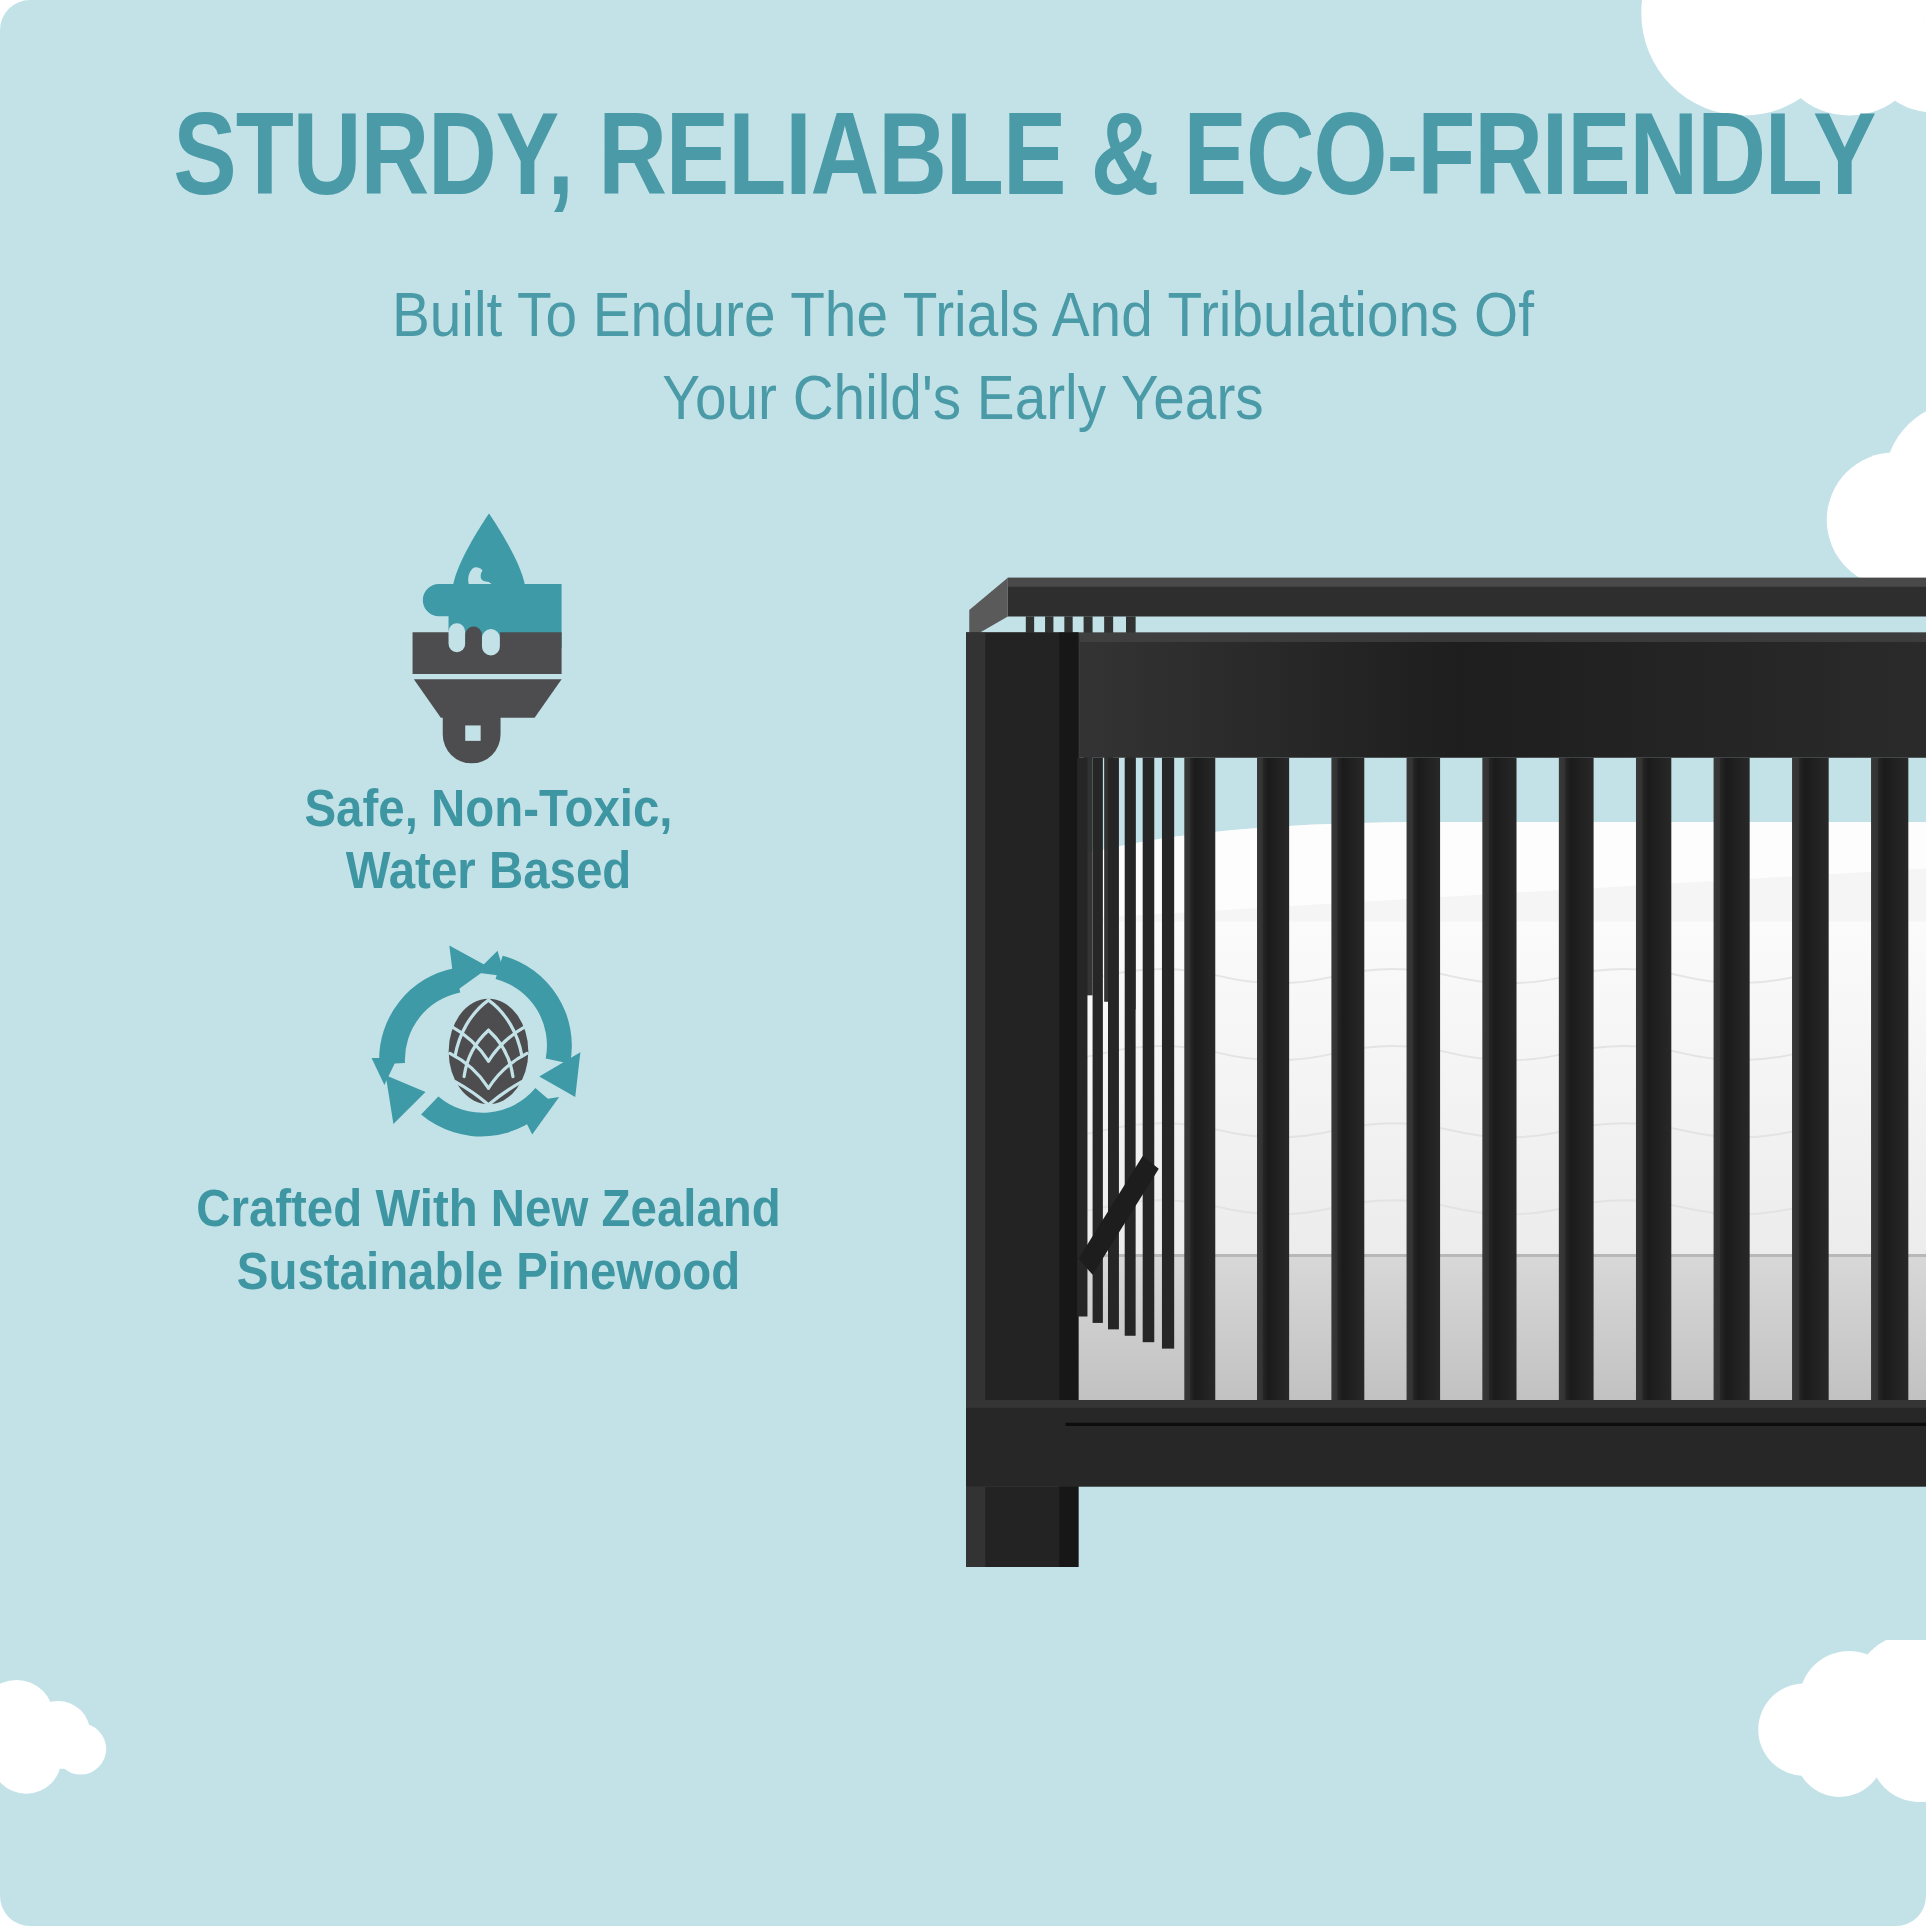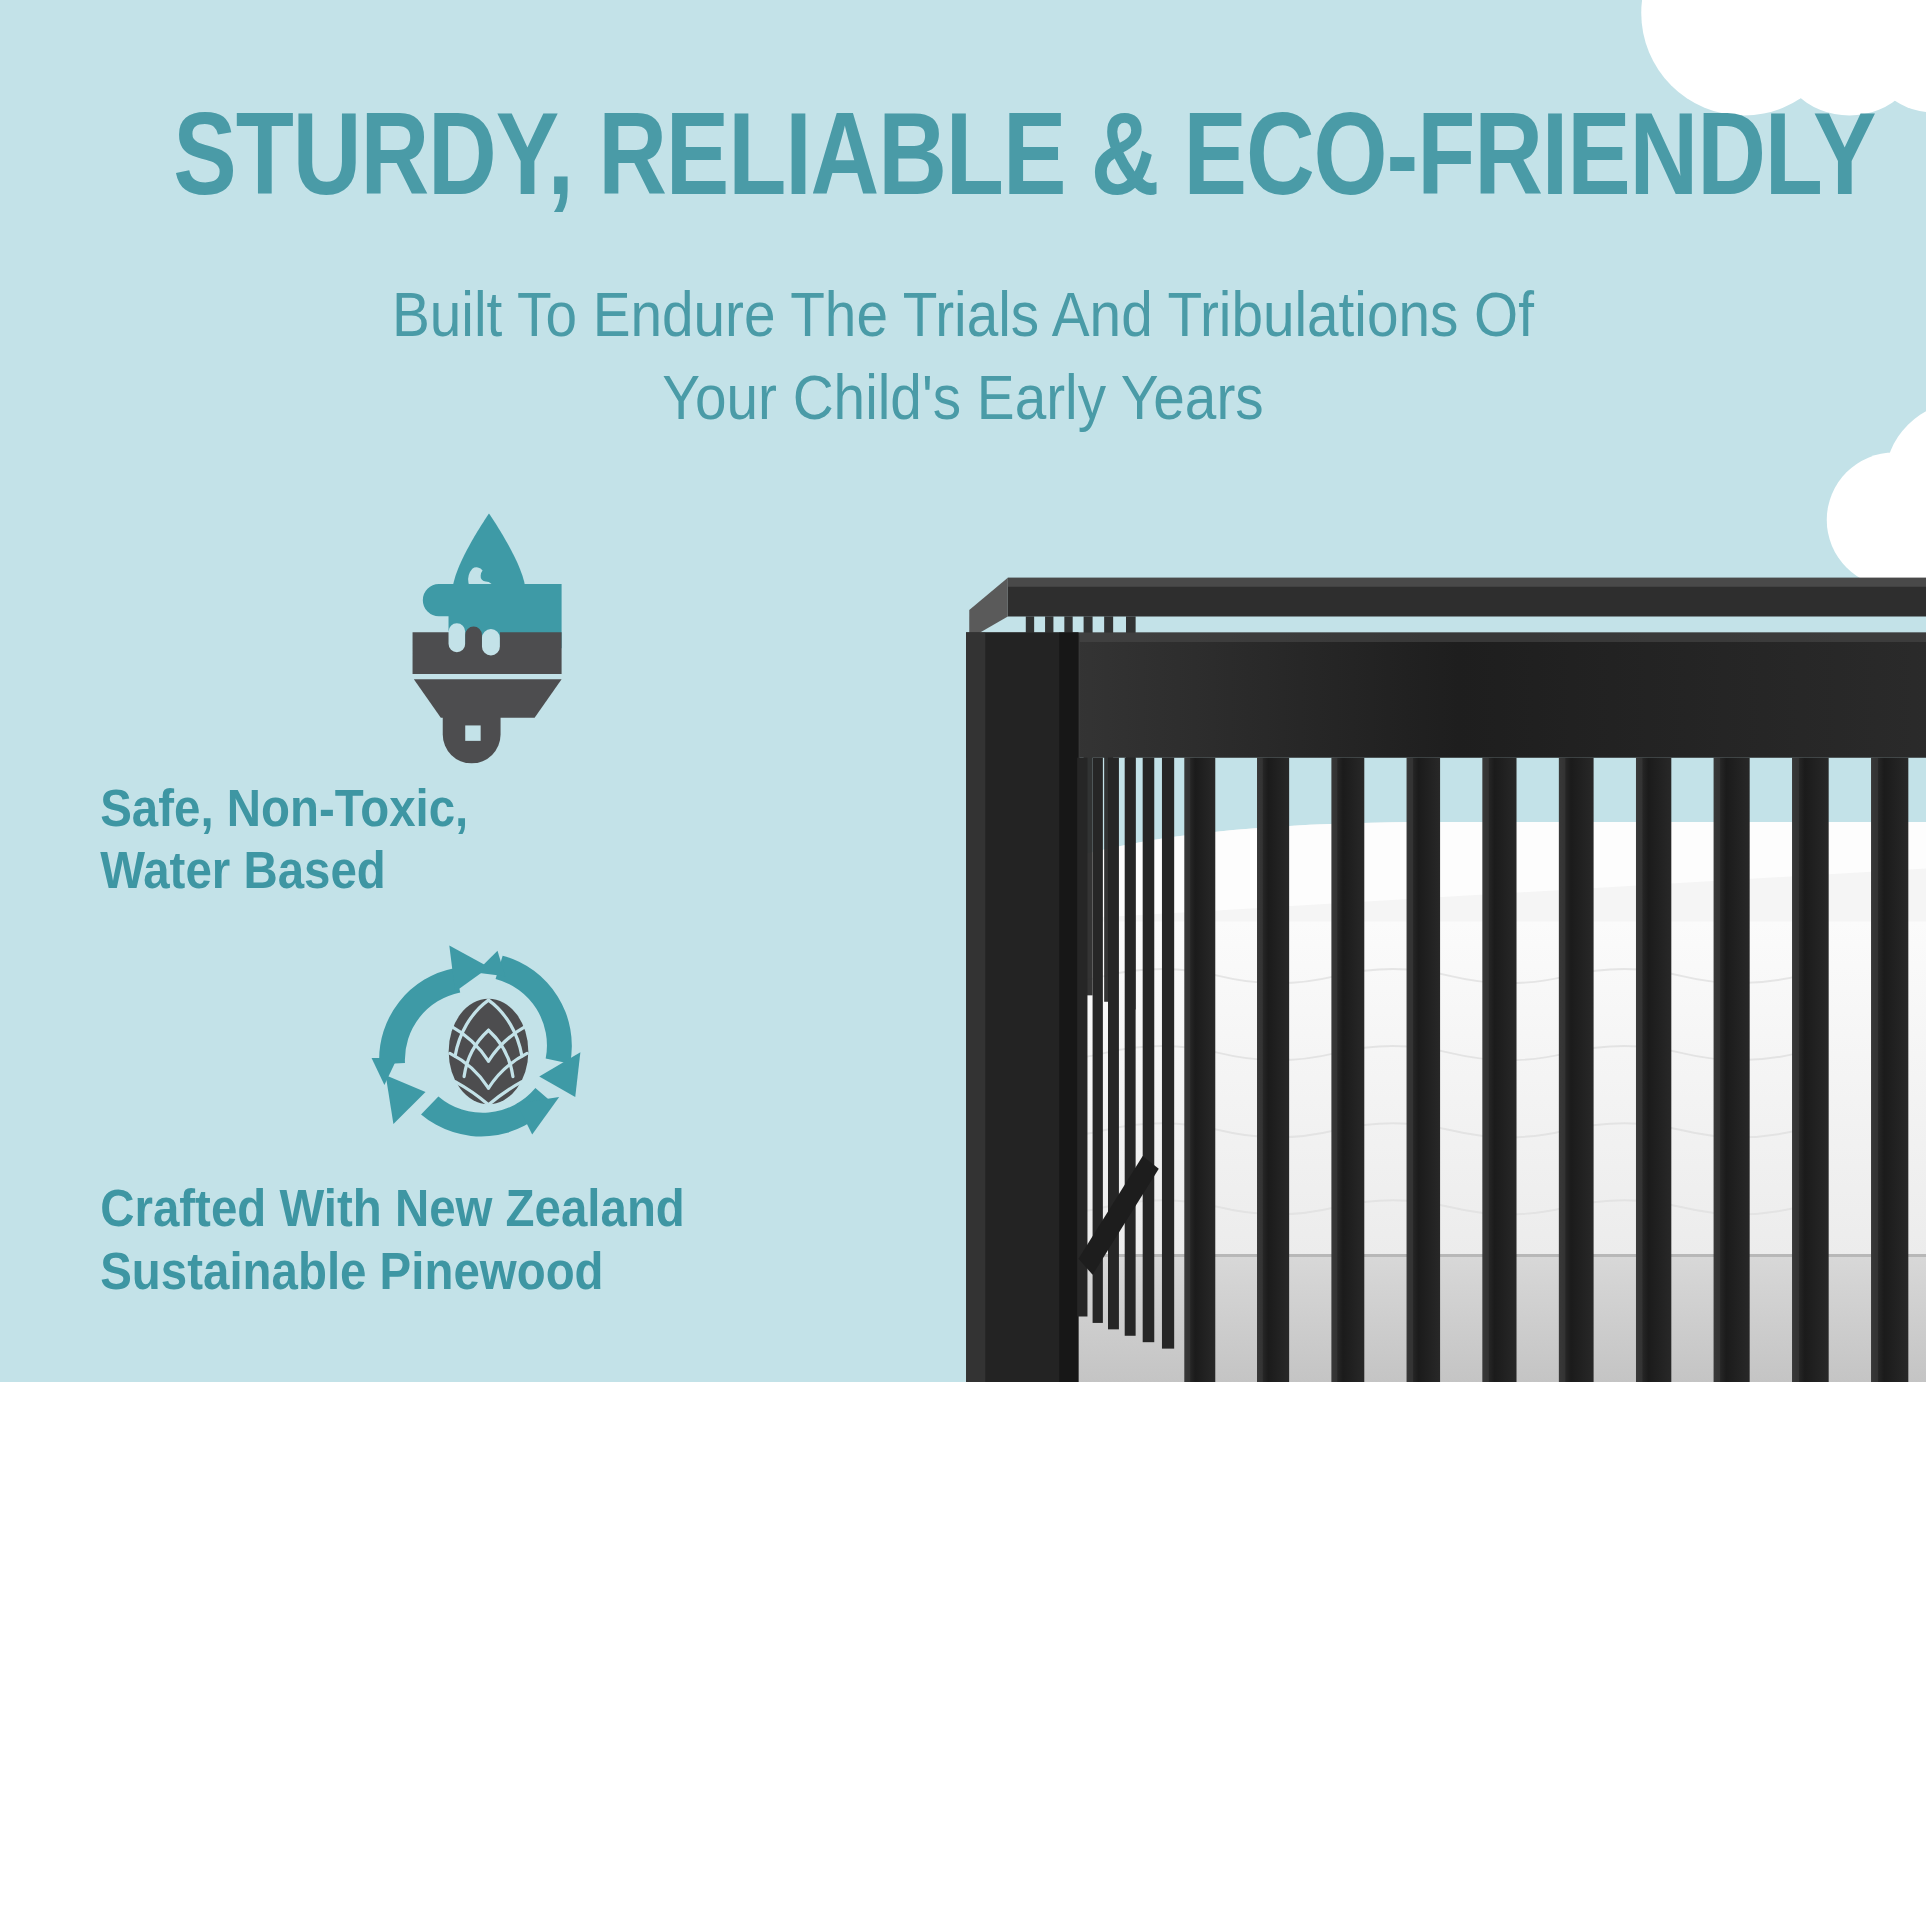--- a/index.html
+++ b/index.html
@@ -9,23 +9,24 @@
   body {
     width: 1926px;
     height: 1926px;
     overflow: hidden;
     font-family: "Liberation Sans", sans-serif;
   }
 
   #page {
     position: relative;
     width: 1926px;
-    height: 1382px;
+    height: 1926px;
     background: #c3e2e8;
     overflow: hidden;
+    border-radius: 30px;
   }
 
   
   .cloud {
     position: absolute;
     pointer-events: none;
   }
 
   
   #headline {
@@ -64,20 +65,21 @@
   
   #features {
     position: absolute;
     top: 507px;
     left: 71px;
     width: 835px;
   }
   .feature {
     position: relative;
     width: 835px;
+    text-align: center;
     margin-bottom: 16.7px;
   }
   .feature-icon {
     display: block;
     margin: 0 auto;
     line-height: 0;
   }
   .feature-label {
     display: block;
     margin-top: 14px;

